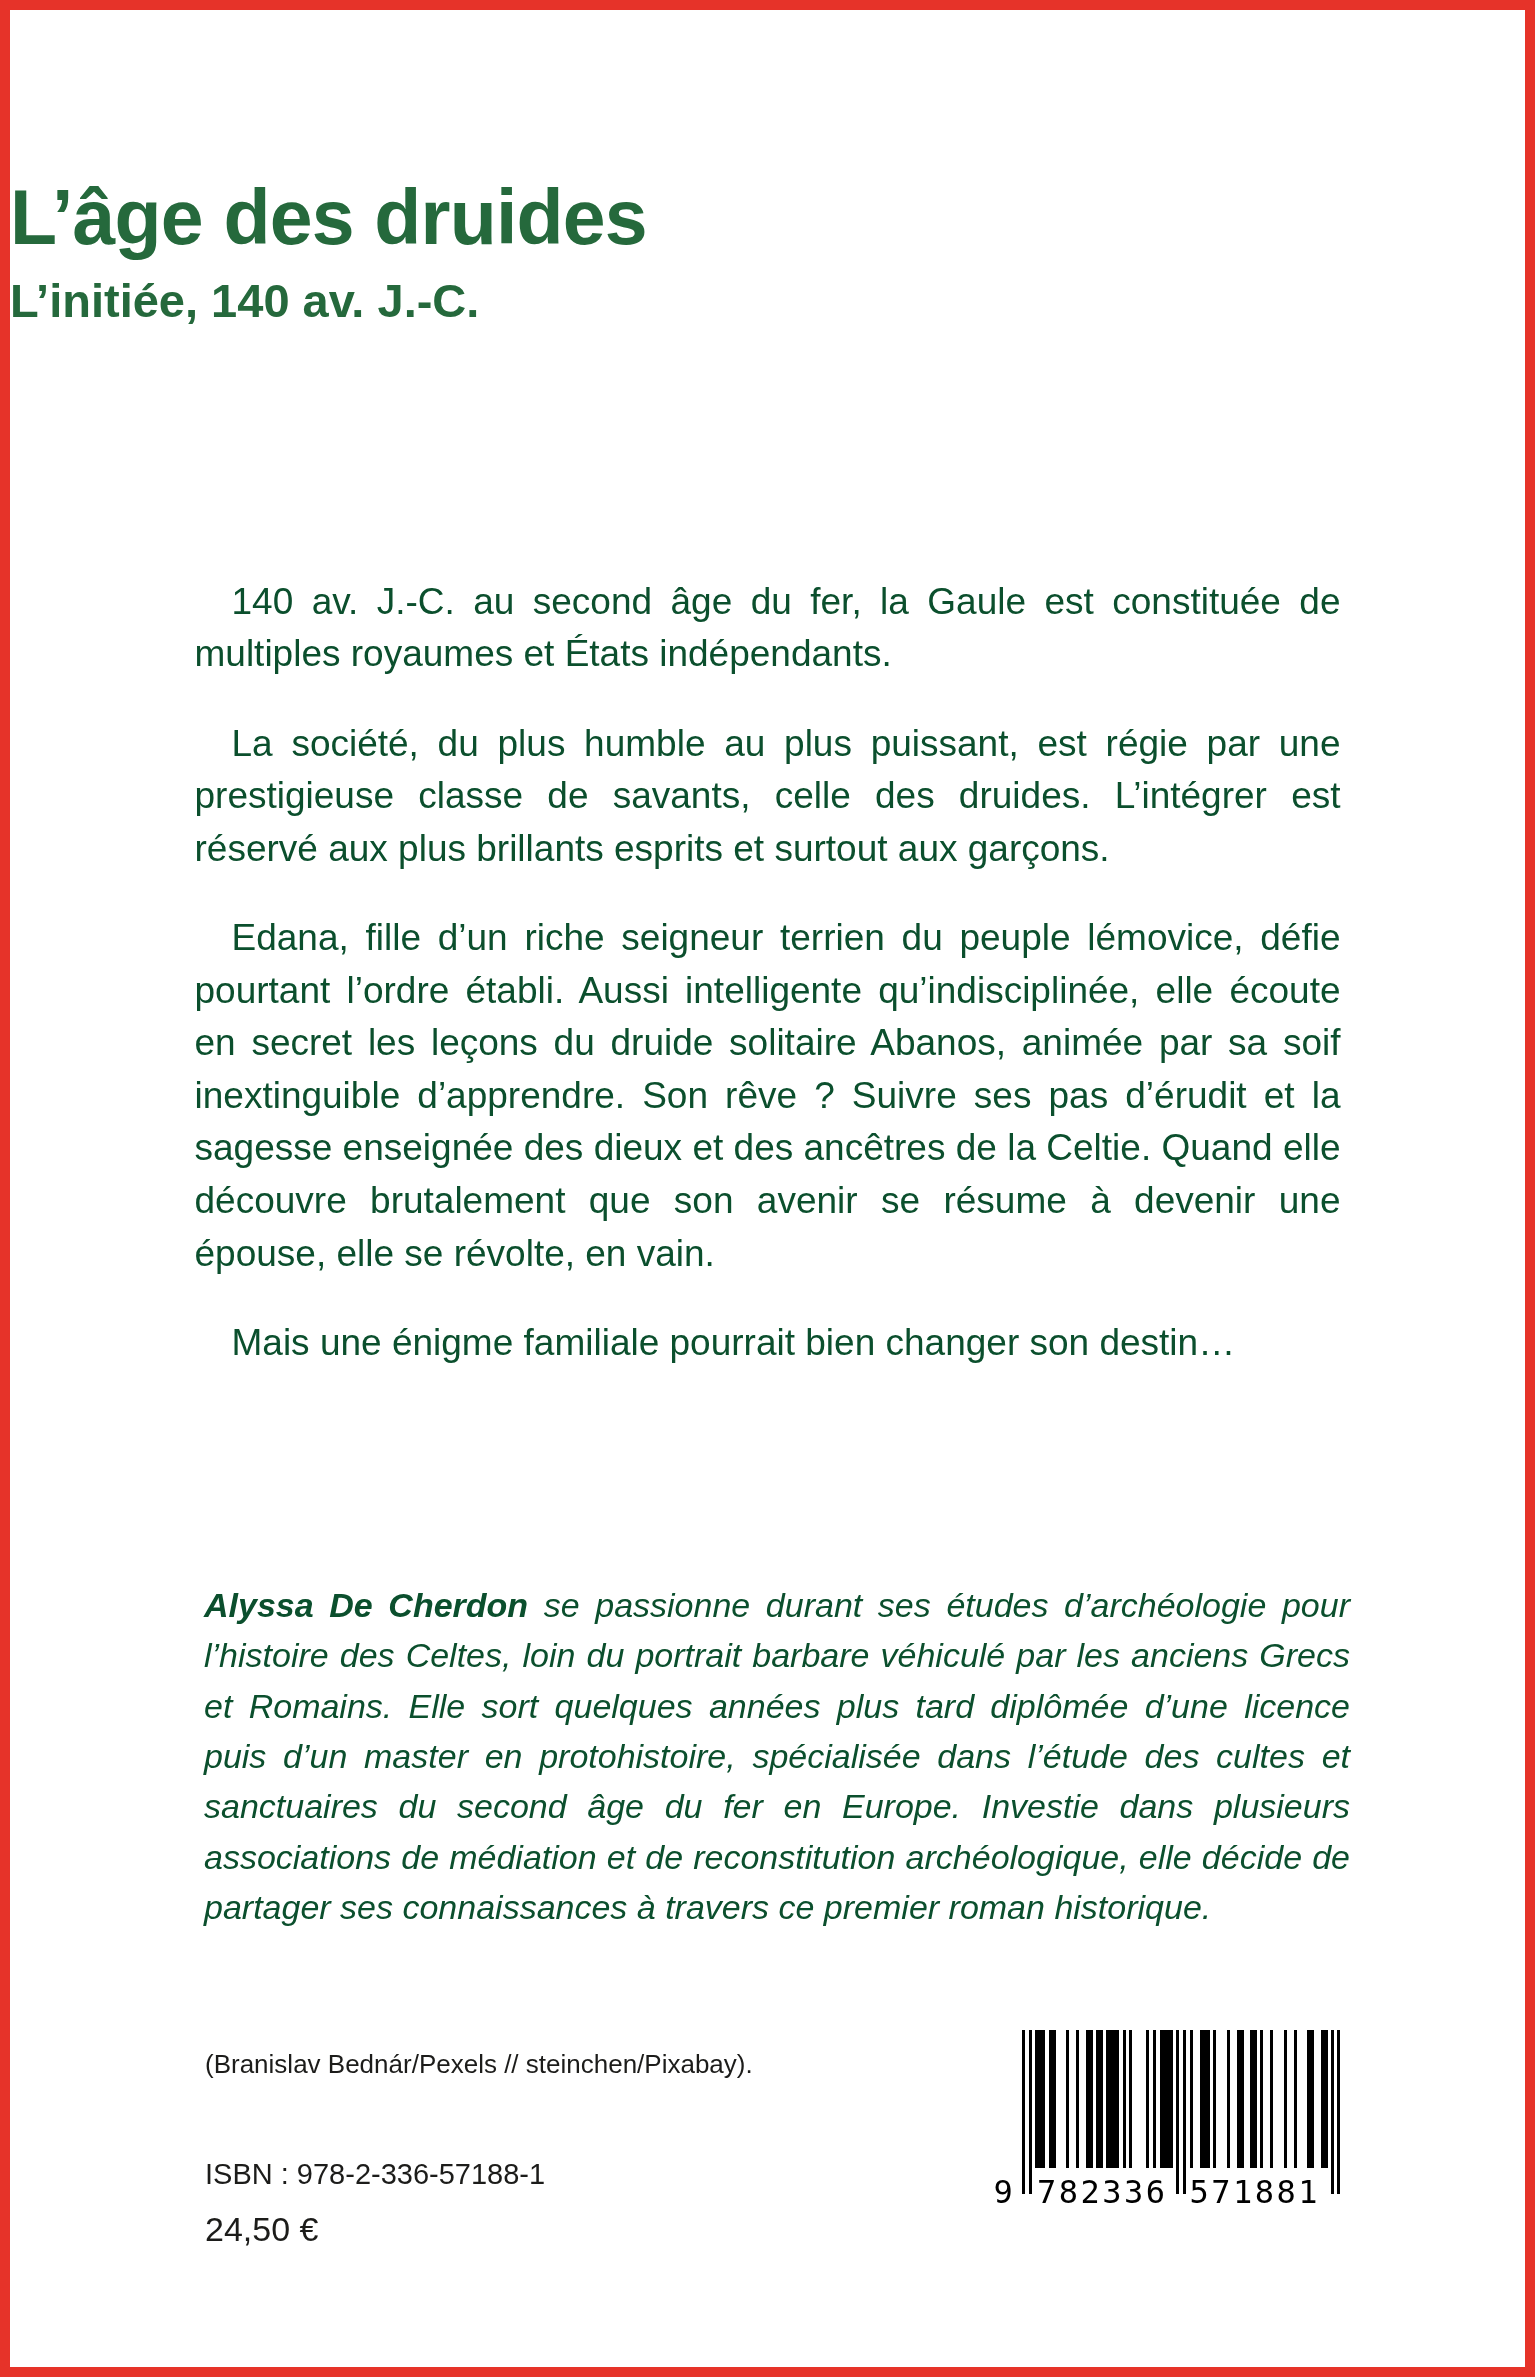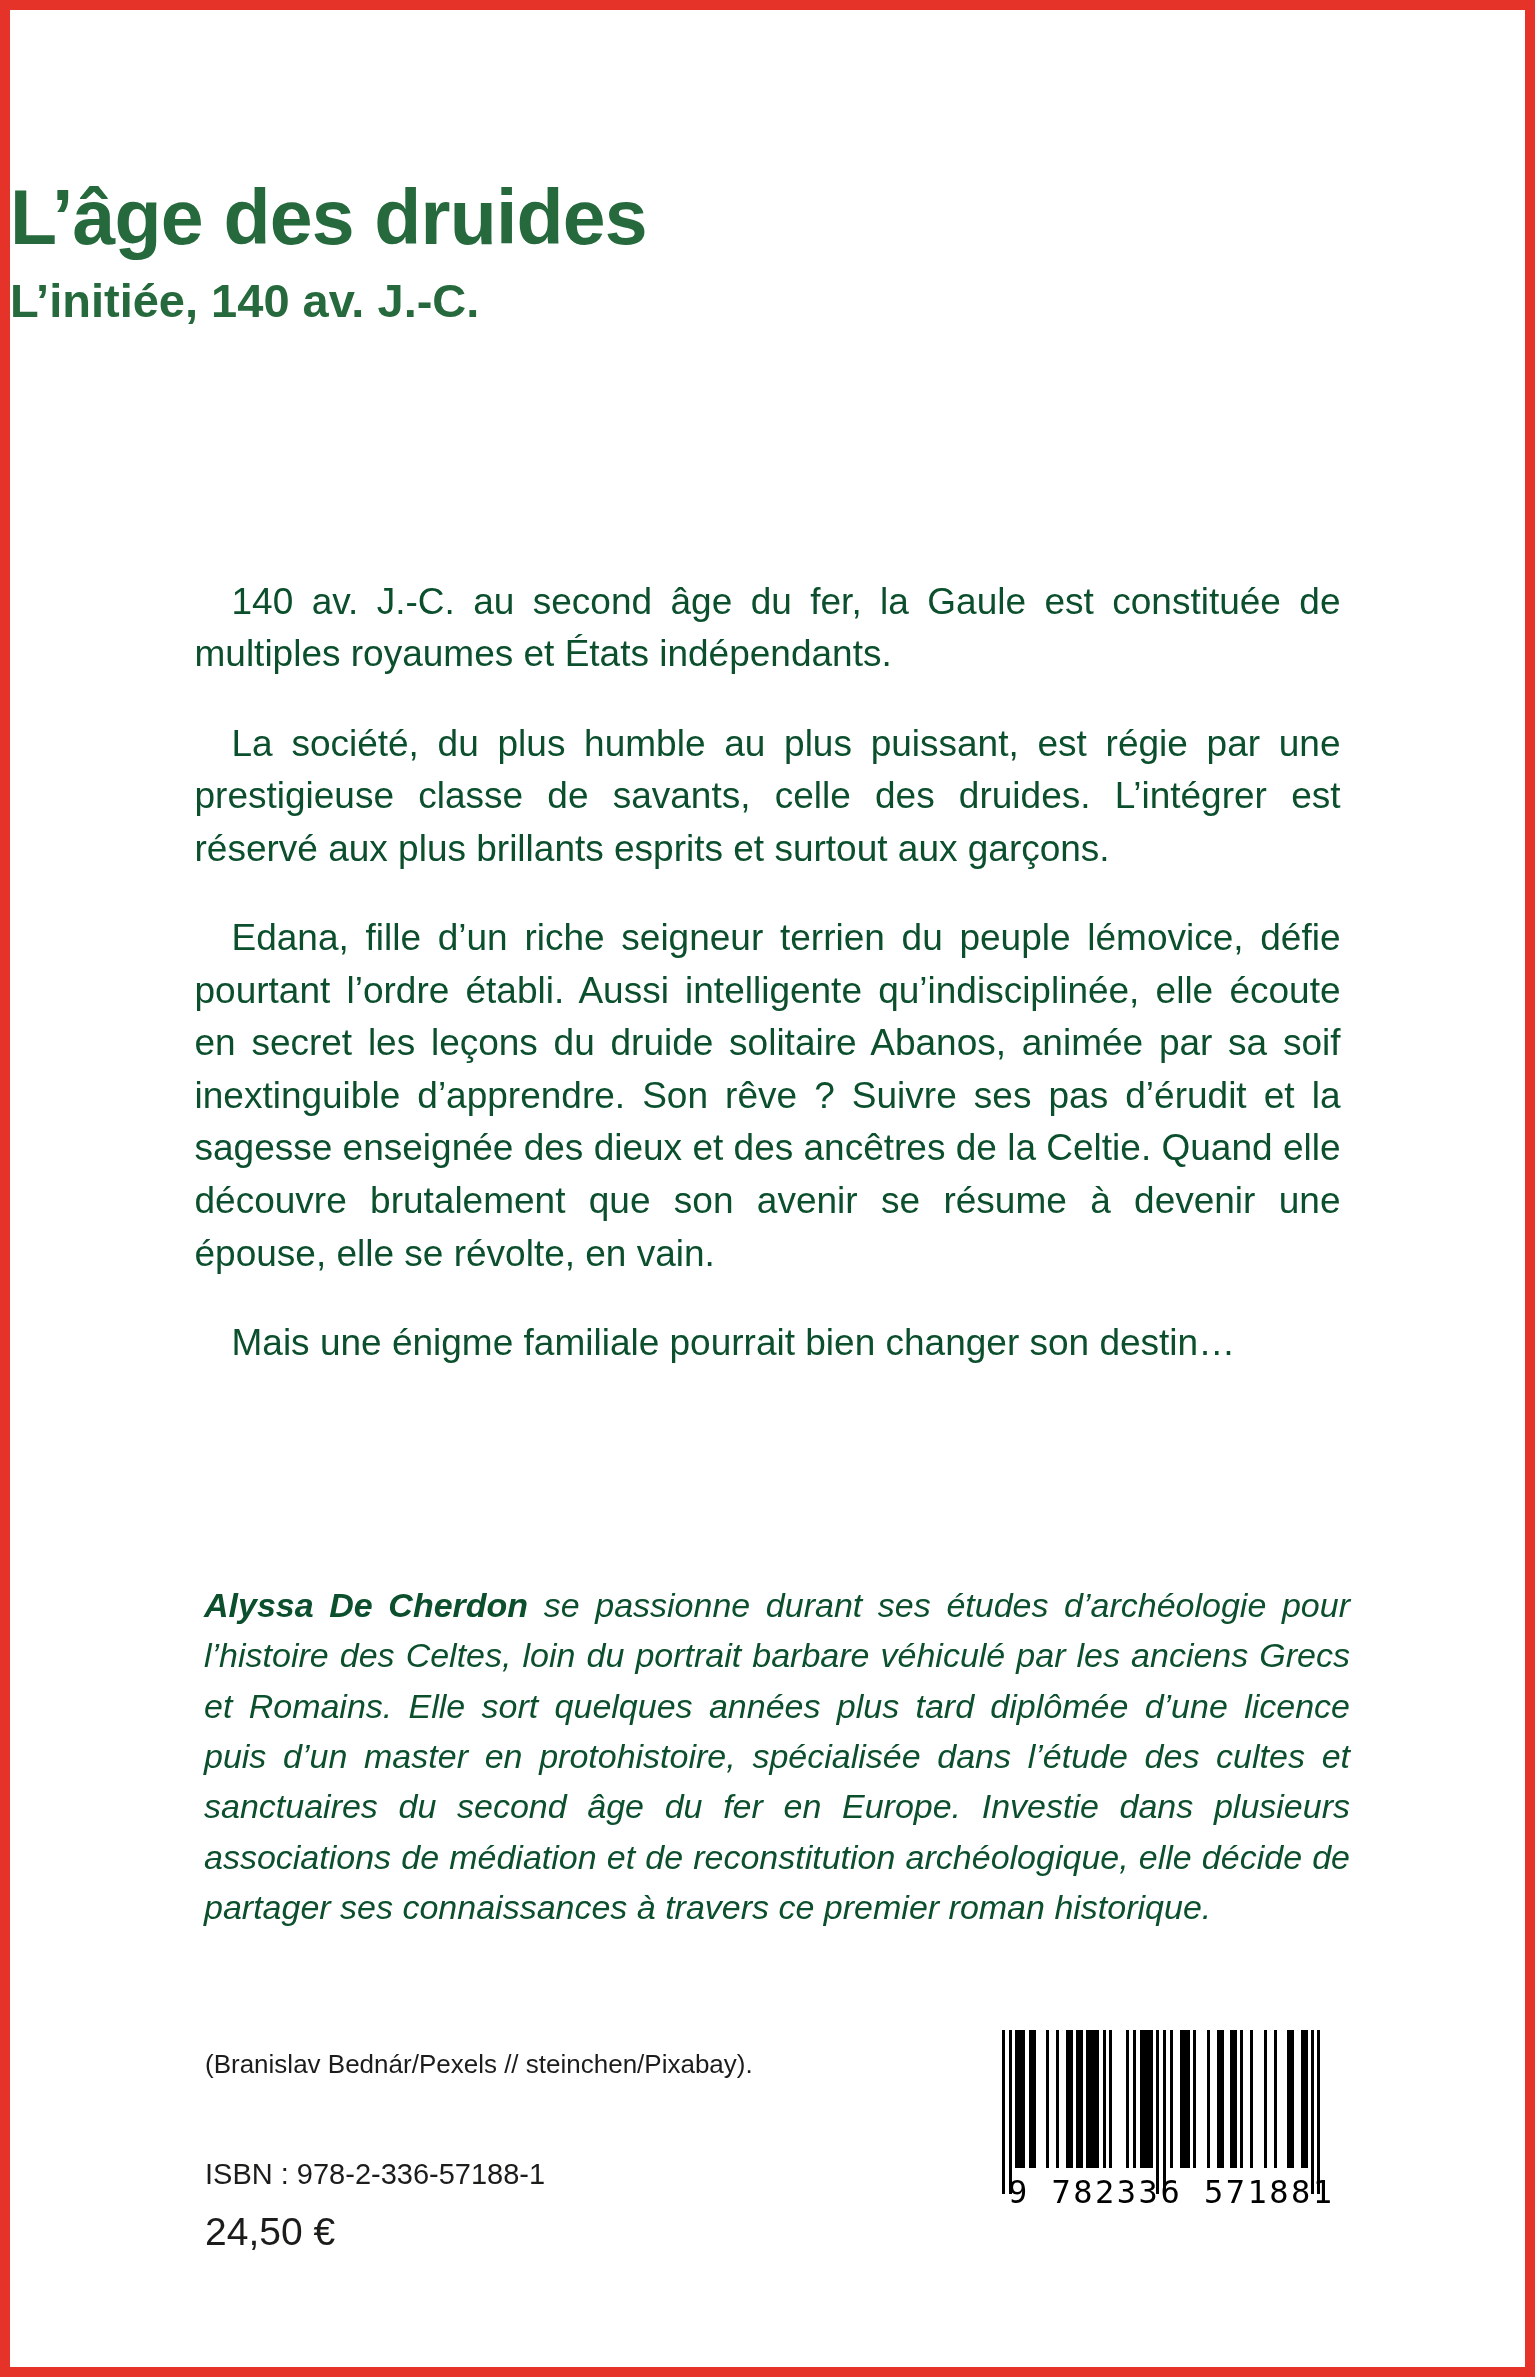--- a/index.html
+++ b/index.html
@@ -75,31 +75,30 @@
     position: absolute;
     left: 195px;
     top: 2148px;
     font-size: 29px;
     color: var(--ink);
   }
   .price {
     position: absolute;
     left: 195px;
     top: 2200px;
-    font-size: 39px;
+    font-size: 34px;
     color: var(--ink);
   }
   .barcode {
     position: absolute;
-    right: 204px;
+    right: 184px;
     top: 2020px;
     width: 319px;
     height: 210px;
     background: #ffffff;
-    text-align: right;
   }
   .bars {
     position: relative;
     width: 319px;
     height: 164px;
   }
   .bar {
     position: absolute;
     top: 0;
     background: #000000;

